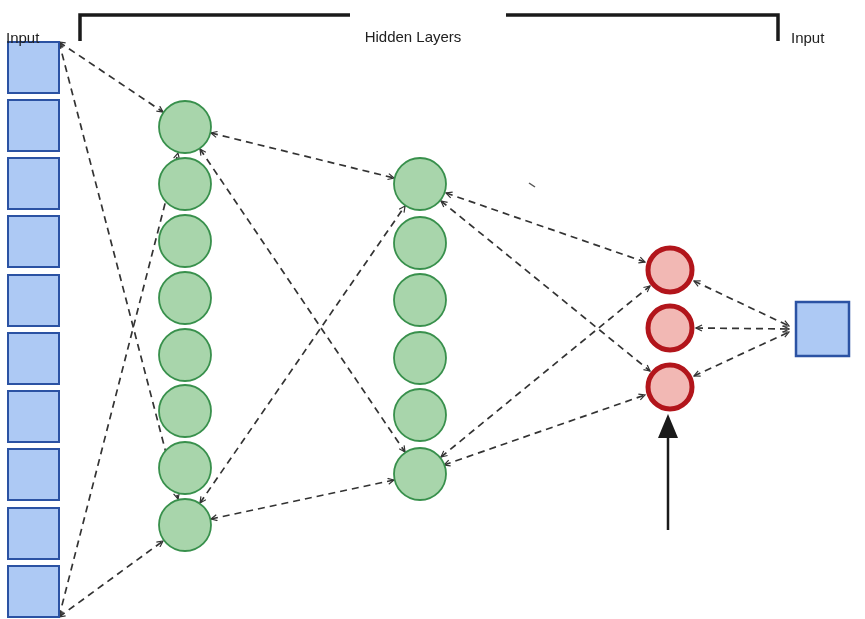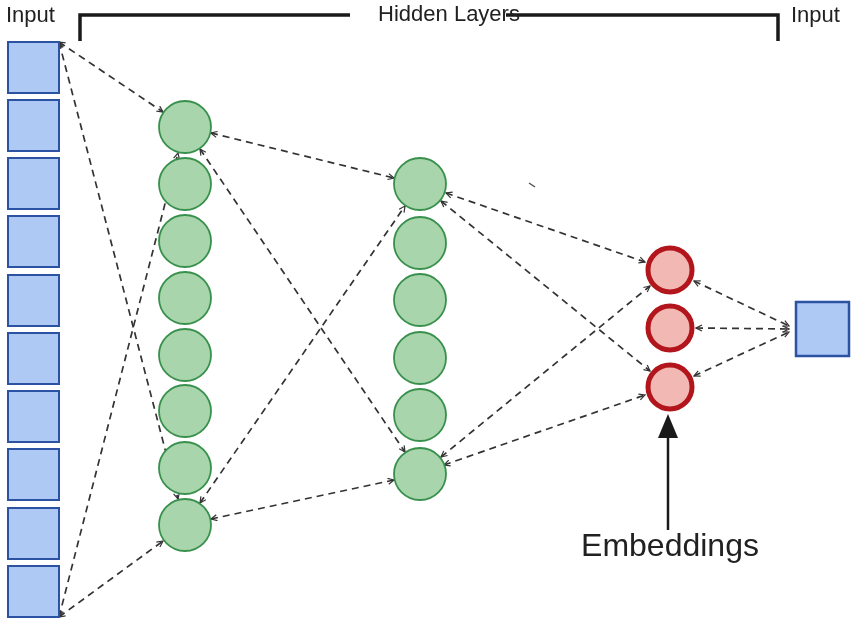--- a/index.html
+++ b/index.html
@@ -12,23 +12,23 @@
     font-family: "Liberation Sans", "DejaVu Sans", sans-serif;
   }
   #stage svg { position: absolute; left: 0; top: 0; }
   .label {
     position: absolute;
     color: #212121;
     white-space: nowrap;
     line-height: 1.1;
     pointer-events: none;
   }
-  .label-top { font-size: 22px; font-weight: 400; }
+  .label-top { font-size: 15px; font-weight: 400; margin-top: 27px; }
   #input-label   { left: 6px;   top: 3px; }
-  #hidden-label  { left: 372px; top: 2px; width: 154px; text-align: center; }
+  #hidden-label  { left: 336px; top: 2px; width: 154px; text-align: center; }
   #output-label  { left: 791px; top: 3px; }
   #embeddings-label {
     left: 580px; top: 528px;
     width: 180px; text-align: center;
     font-size: 32px; font-weight: 400;
   }
 </style>
 </head>
 <body>
 
@@ -90,14 +90,13 @@
       <polygon points="668,414 658,438 678,438" fill="#1a1a1a"></polygon>
       <line x1="529" y1="183" x2="535" y2="187" stroke="#555555" stroke-width="1.5"></line>
     </svg>
 
   <div id="input-label" class="label label-top">Input</div>
 
   <div id="hidden-label" class="label label-top">Hidden Layers</div>
 
   <div id="output-label" class="label label-top">Input</div>
 
-  <div id="embeddings-label" class="label">Embeddings</div>
 </div>
 
 </body></html>

